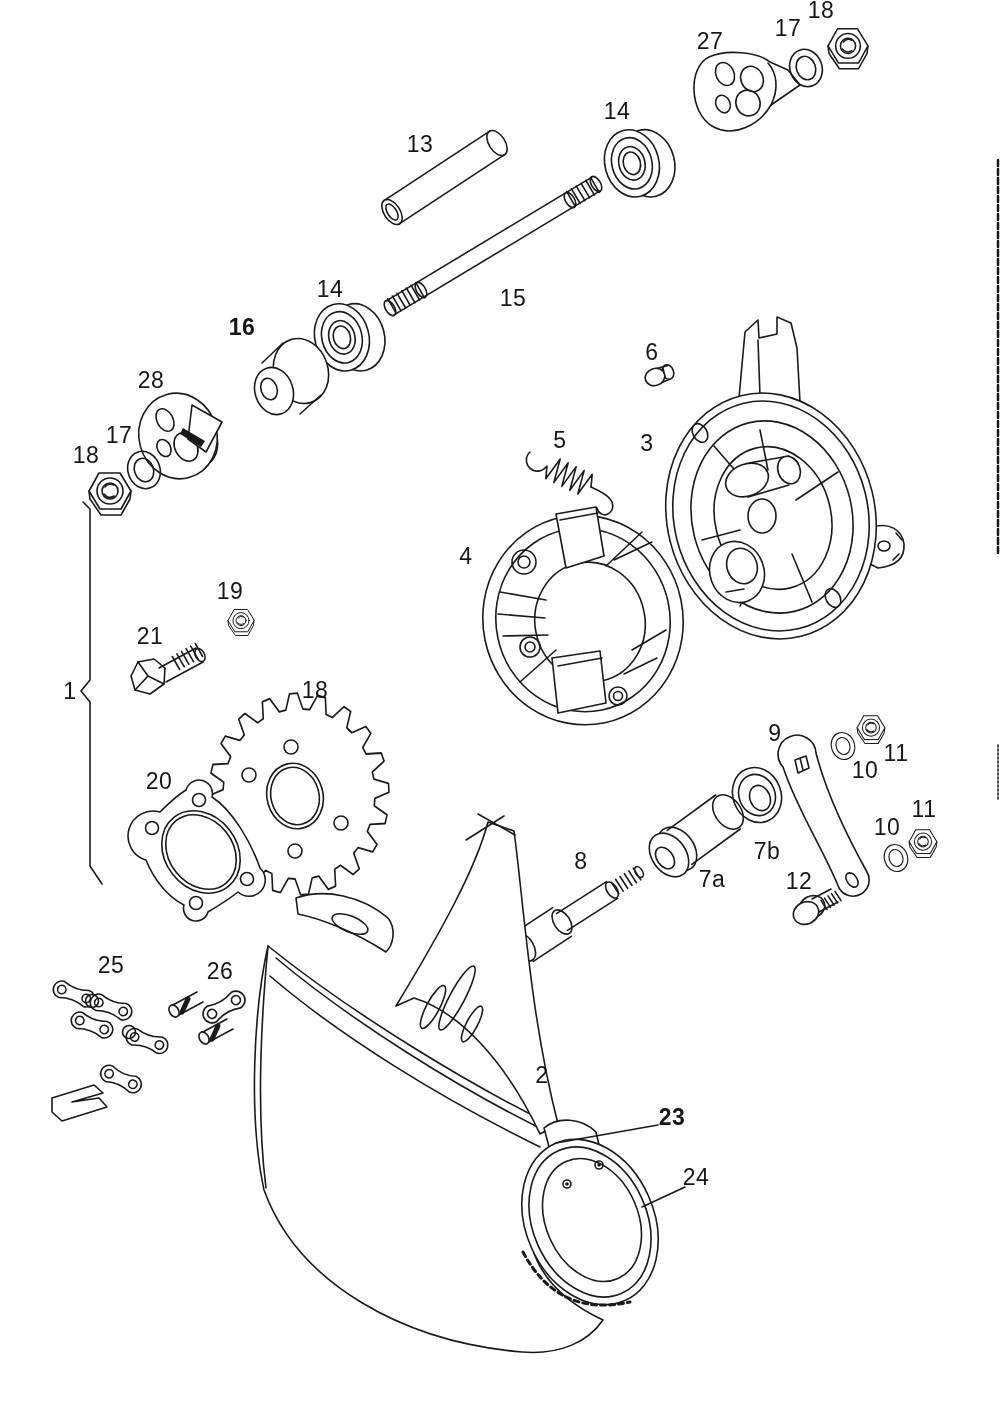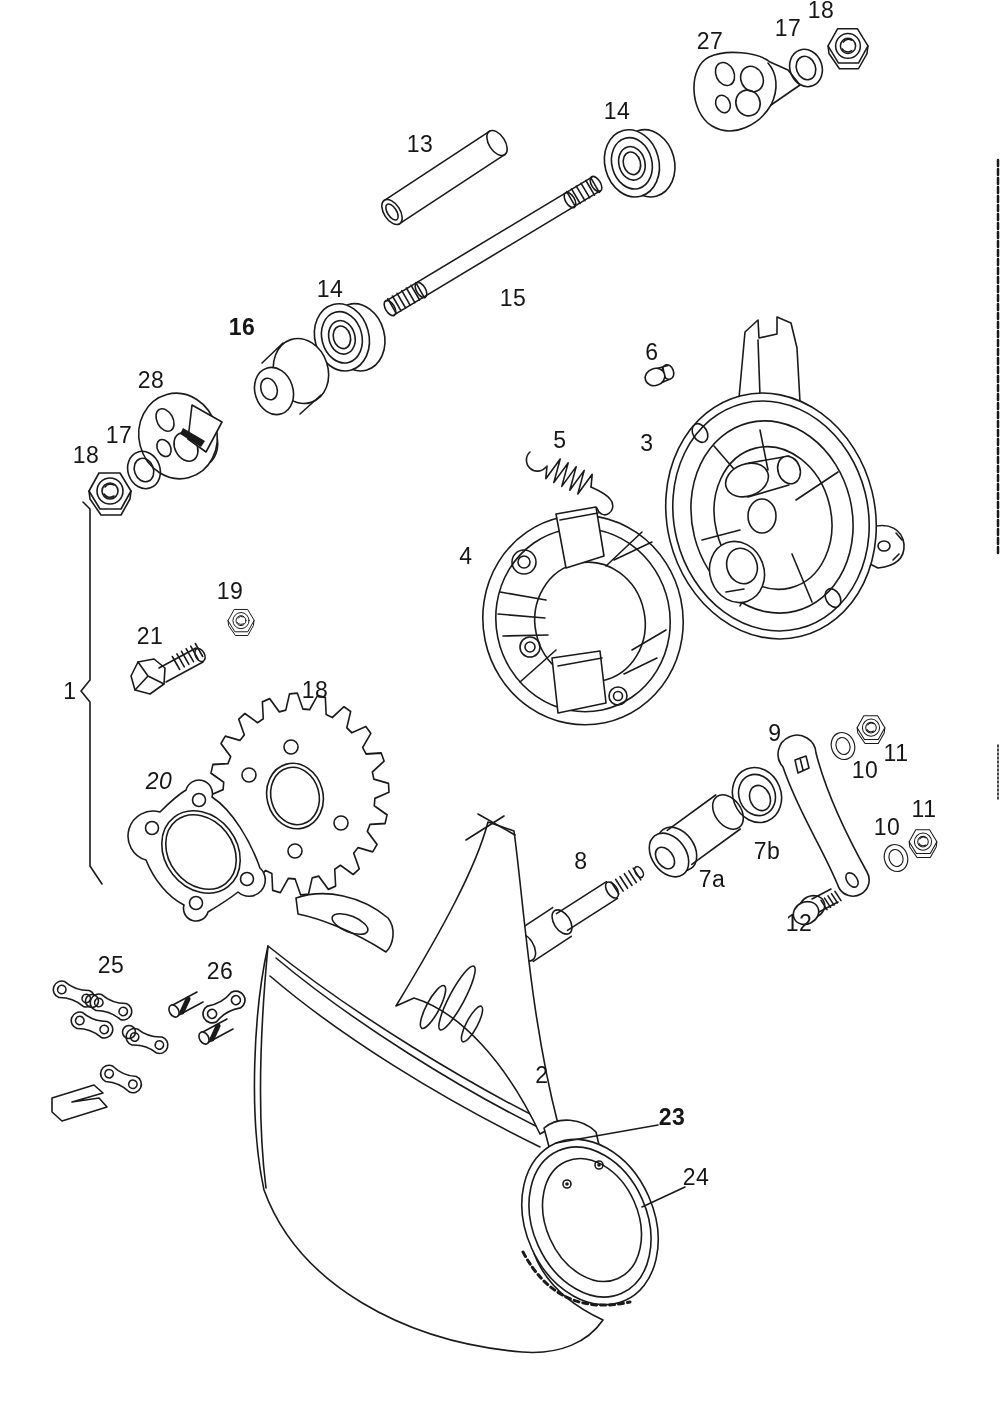--- a/index.html
+++ b/index.html
@@ -319,29 +319,29 @@
       <span class="plbl" style="left: 119px; top: 435px;">17</span>
       <span class="plbl" style="left: 86px; top: 455px;">18</span>
       <span class="plbl" style="left: 652px; top: 352px;">6</span>
       <span class="plbl" style="left: 560px; top: 440px;">5</span>
       <span class="plbl" style="left: 647px; top: 443px;">3</span>
       <span class="plbl" style="left: 466px; top: 556px;">4</span>
       <span class="plbl" style="left: 230px; top: 591px;">19</span>
       <span class="plbl" style="left: 150px; top: 636px;">21</span>
       <span class="plbl" style="left: 70px; top: 691px;">1</span>
       <span class="plbl" style="left: 315px; top: 690px;">18</span>
-      <span class="plbl" style="left: 159px; top: 781px; font-style: italic;">20</span>
+      <span class="plbl" style="left: 159px; top: 781px;">20</span>
       <span class="plbl" style="left: 775px; top: 733px;">9</span>
       <span class="plbl" style="left: 896px; top: 753px;">11</span>
       <span class="plbl" style="left: 865px; top: 770px;">10</span>
       <span class="plbl" style="left: 924px; top: 809px;">11</span>
       <span class="plbl" style="left: 887px; top: 827px;">10</span>
       <span class="plbl" style="left: 767px; top: 843px; margin-top: 8px;">7b</span>
       <span class="plbl" style="left: 712px; top: 879px;">7a</span>
       <span class="plbl" style="left: 581px; top: 861px;">8</span>
-      <span class="plbl" style="left: 799px; top: 881px; margin-top: 42px;">12</span>
+      <span class="plbl" style="left: 799px; top: 881px;">12</span>
       <span class="plbl" style="left: 111px; top: 965px;">25</span>
       <span class="plbl" style="left: 220px; top: 971px;">26</span>
       <span class="plbl" style="left: 542px; top: 1075px;">2</span>
       <span class="plbl" style="left: 672px; top: 1117px; font-weight: bold;">23</span>
       <span class="plbl" style="left: 696px; top: 1177px; text-align: right;">24</span>
     </div>
 </div>
 
 </body></html>

